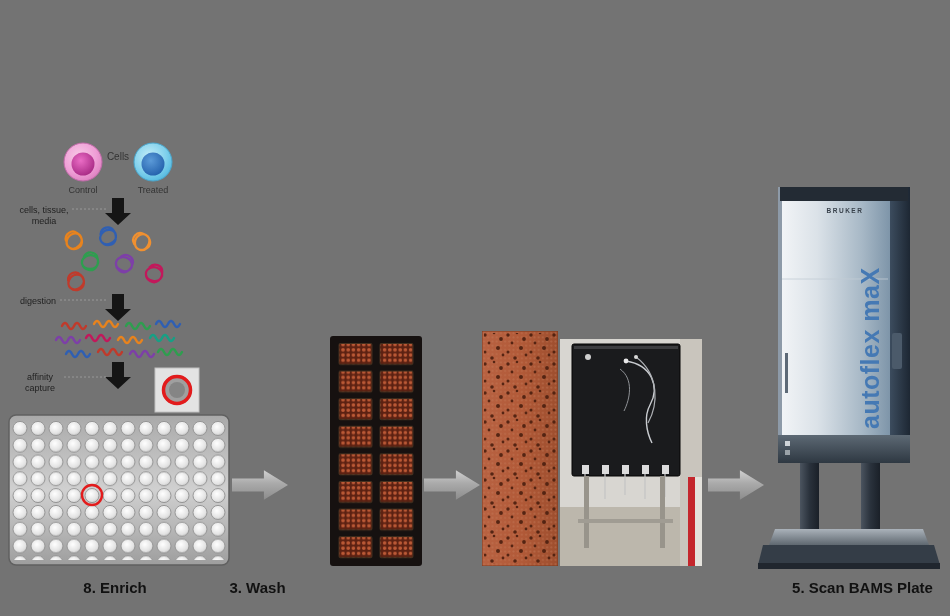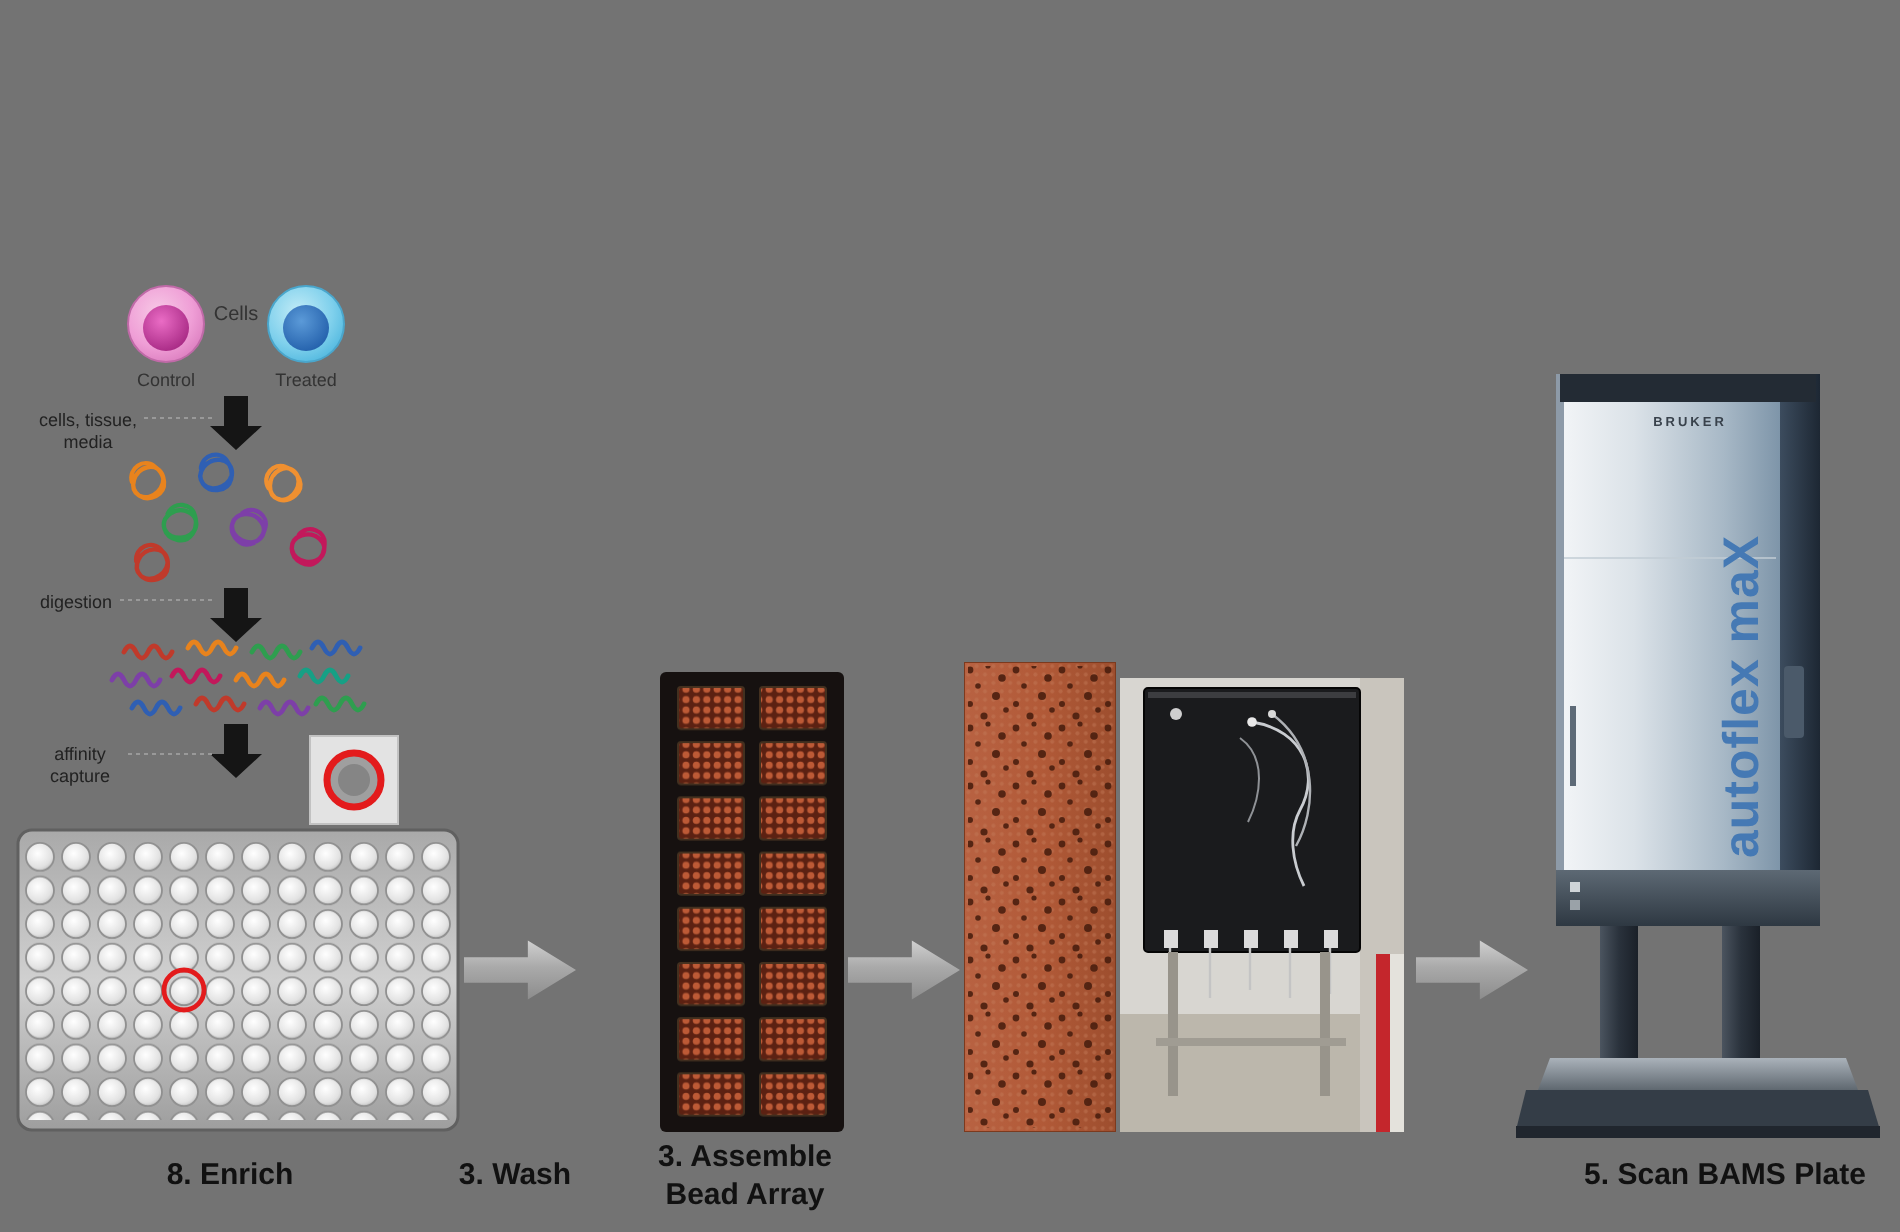--- a/index.html
+++ b/index.html
@@ -251,19 +251,15 @@
       <rect x="45" y="280" width="19" height="68" fill="url(#msLeg)"></rect>
       <rect x="106" y="280" width="19" height="68" fill="url(#msLeg)"></rect>
       <polygon points="20,346 168,346 174,362 14,362" fill="url(#msBase1)"></polygon>
       <polygon points="8,362 179,362 185,382 3,382" fill="#343d47"></polygon>
       <rect x="3" y="380" width="182" height="6" fill="#20262e"></rect>
     </g>
   </svg>
 
   <div class="caption" style="left:55px;top:579px;width:120px">8. Enrich</div>
   <div class="caption" style="left:200px;top:579px;width:115px">3. Wash</div>
-  <div class="caption" style="left:300px;top:570px;width:145px">
-    <div>3. Assemble</div>
-    <div>Bead Array</div>
-  </div>
   <div class="caption" style="left:760px;top:579px;width:205px">5. Scan BAMS Plate</div>
 
 </div>
 
 </body></html>

